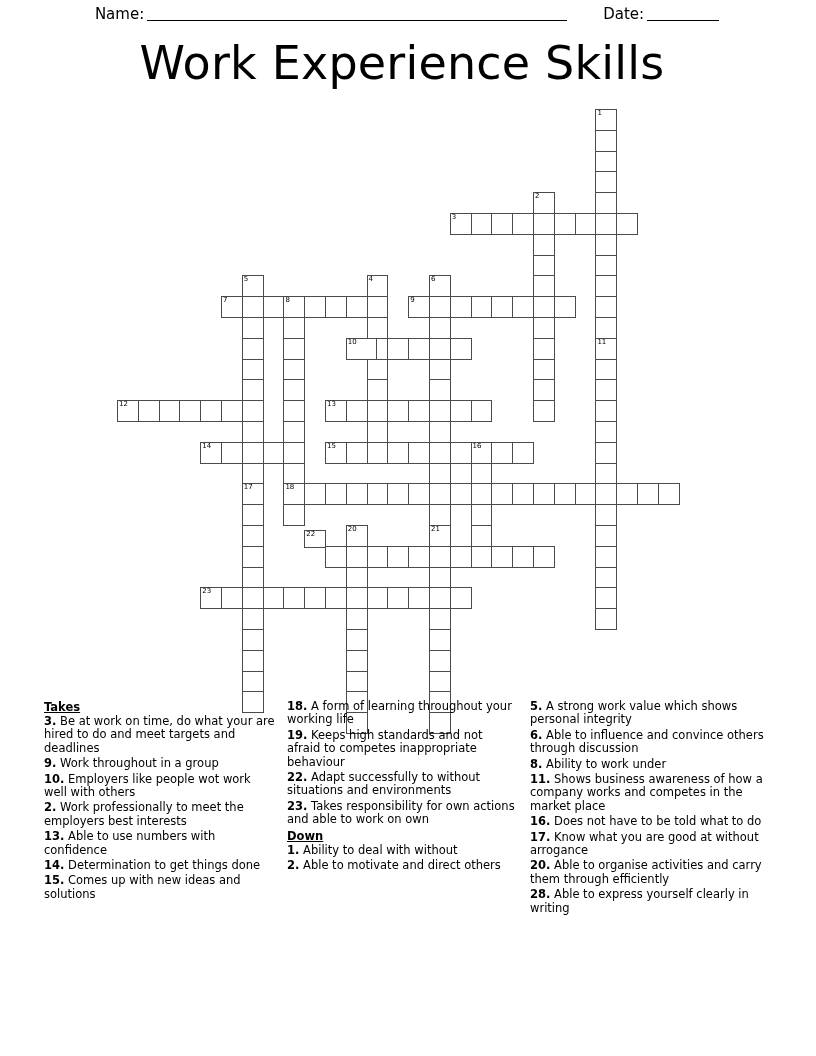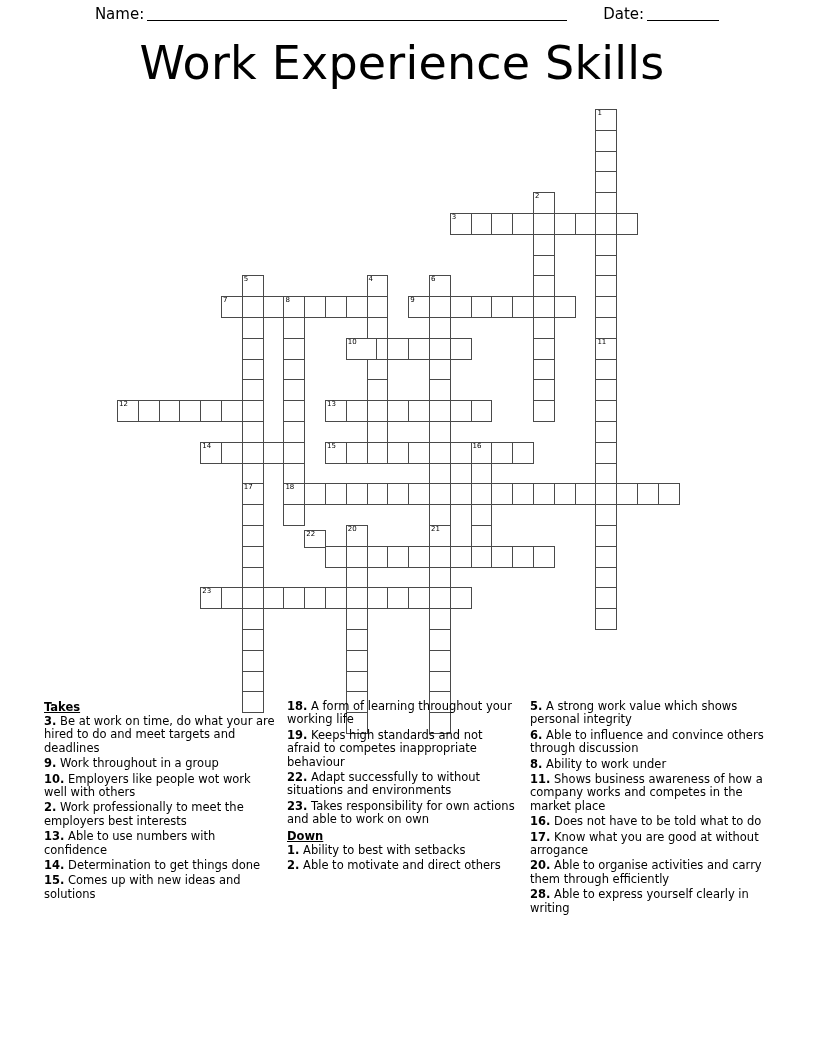--- a/index.html
+++ b/index.html
@@ -378,21 +378,21 @@
       <div class="clue"><b>13.</b><span> Able to use numbers with confidence</span></div>
       <div class="clue"><b>14.</b><span> Determination to get things done</span></div>
       <div class="clue"><b>15.</b><span> Comes up with new ideas and solutions</span></div>
     </div>
   <div class="clue-col col2">
       <div class="clue"><b>18.</b><span> A form of learning throughout your working life</span></div>
       <div class="clue"><b>19.</b><span> Keeps high standards and not afraid to competes inappropriate behaviour</span></div>
       <div class="clue"><b>22.</b><span> Adapt successfully to without situations and environments</span></div>
       <div class="clue"><b>23.</b><span> Takes responsibility for own actions and able to work on own</span></div>
       <div class="clue-heading">Down</div>
-      <div class="clue"><b>1.</b><span> Ability to best with setbacks</span></div>
+      <div class="clue"><b>1.</b><span> Ability to deal with without</span></div>
       <div class="clue"><b>2.</b><span> Able to motivate and direct others</span></div>
     </div>
   <div class="clue-col col3">
       <div class="clue"><b>5.</b><span> A strong work value which shows personal integrity</span></div>
       <div class="clue"><b>6.</b><span> Able to influence and convince others through discussion</span></div>
       <div class="clue"><b>8.</b><span> Ability to work under</span></div>
       <div class="clue"><b>11.</b><span> Shows business awareness of how a company works and competes in the market place</span></div>
       <div class="clue"><b>16.</b><span> Does not have to be told what to do</span></div>
       <div class="clue"><b>17.</b><span> Know what you are good at without arrogance</span></div>
       <div class="clue"><b>20.</b><span> Able to organise activities and carry them through efficiently</span></div>

